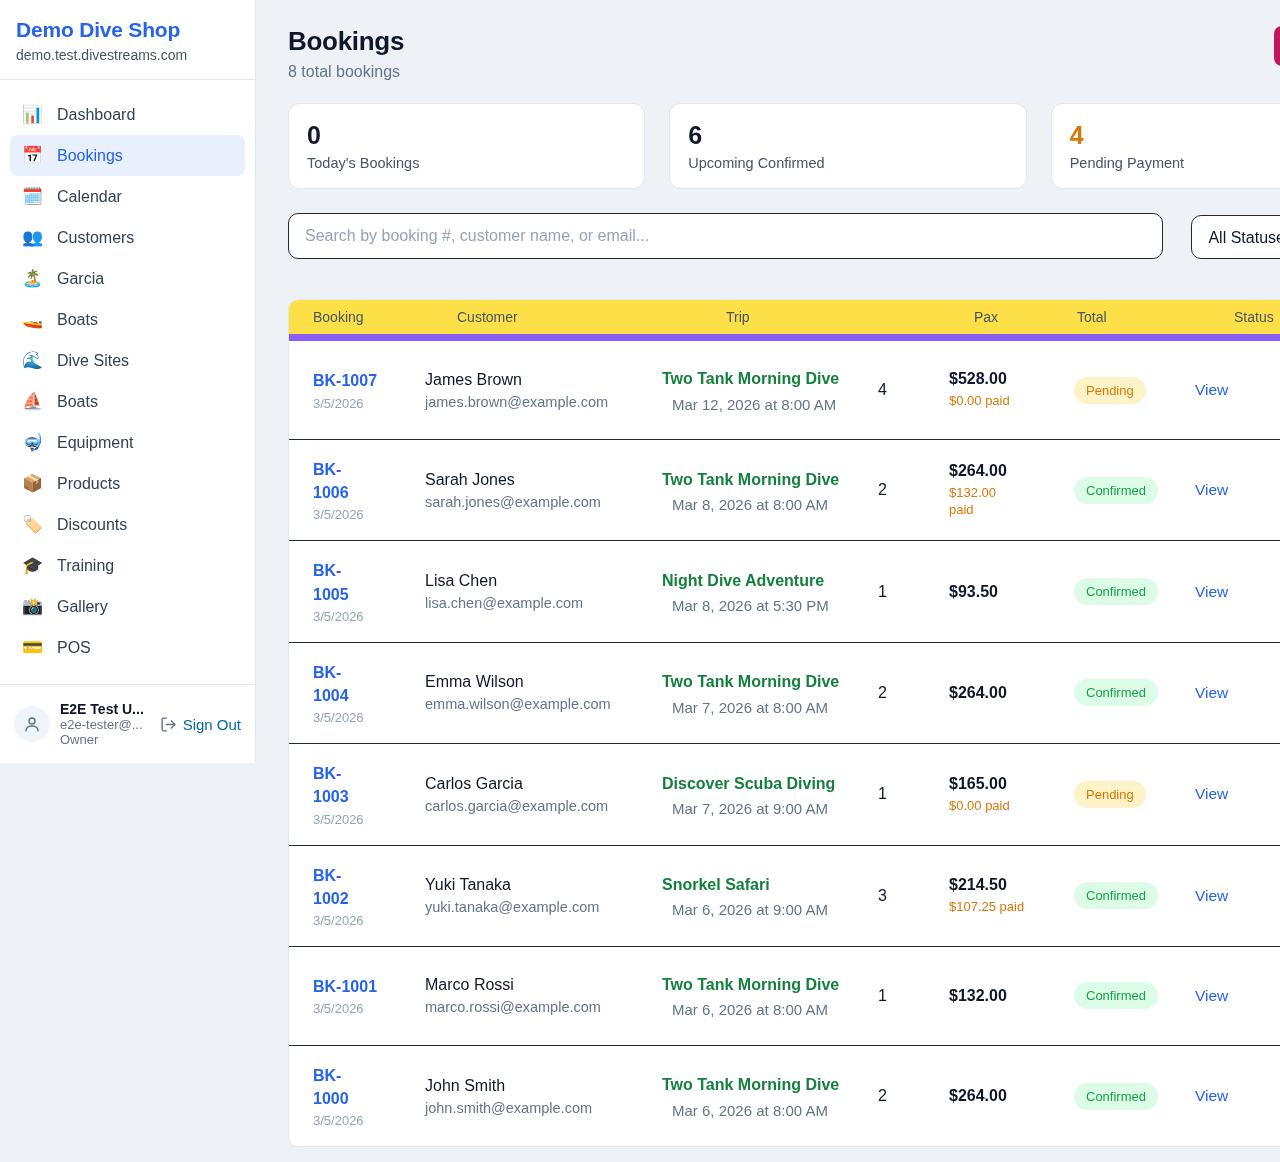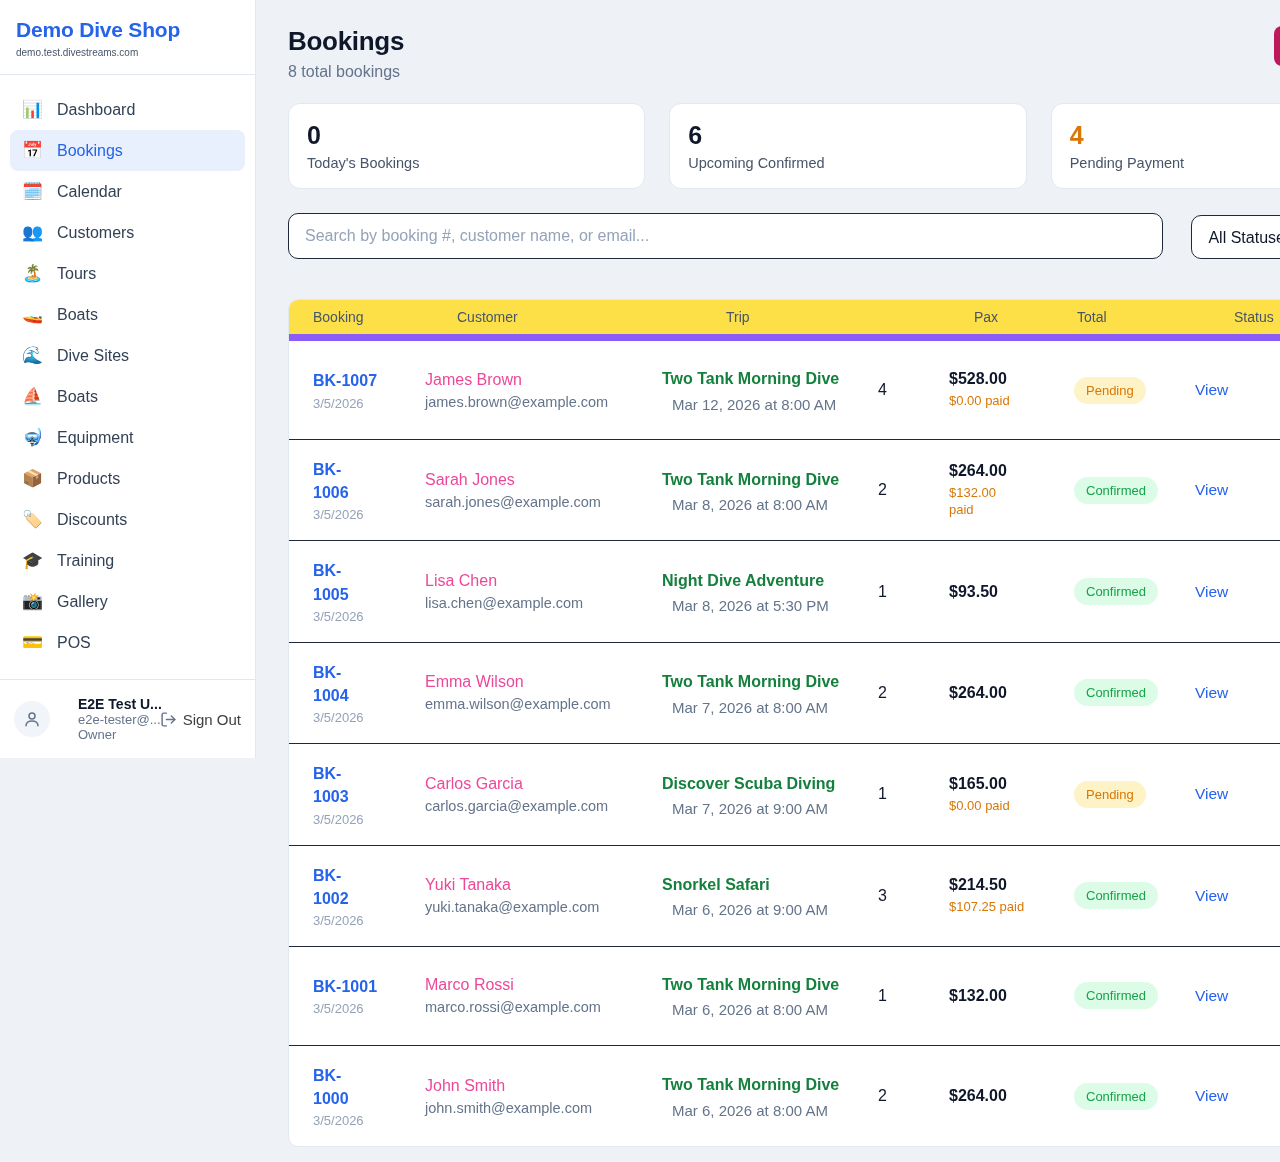--- a/index.html
+++ b/index.html
@@ -13,44 +13,44 @@
   .layout { display:flex; align-items:flex-start; min-height:1162px;border-radius:24px; }
 
   
   .sidebar {
     width:256px; flex:0 0 256px;
     background:#ffffff;
     border-right:1px solid #e2e8f0;
   }
   .brand { padding:18px 16px 16px 16px; border-bottom:1px solid #e2e8f0; }
   .brand-name { color:#2563eb; font-size:21px; font-weight:700; letter-spacing:-0.2px; }
-  .brand-domain { color:#475569; font-size:10px; margin-top:5px; }
+  .brand-domain { color:#475569; font-size:14px; margin-top:5px; }
   .nav { padding:14px 10px 16px 10px; }
   .nav-item {
     display:flex; align-items:center; gap:13px;
     padding:10px 12px; margin-bottom:0px;
     border-radius:8px; cursor:pointer;
     color:#334155; font-size:16px;
   }
   .nav-item .nav-icon { font-size:17px; width:22px; text-align:center; }
   .nav-item.active { background:#e8f0fe; color:#2563eb; font-weight:500; }
   .user-footer {
     border-top:1px solid #e2e8f0;
-    padding:16px 14px; display:flex; align-items:center; gap:28px;
+    padding:16px 14px; display:flex; align-items:center; gap:10px;
   }
   .avatar {
     width:36px; height:36px; border-radius:50%;
     background:#f1f5f9; display:flex; align-items:center; justify-content:center;
     flex:0 0 36px;
   }
   .user-info { min-width:0; flex:1; }
   .user-name { font-size:14px; font-weight:700; color:#0f172a; white-space:nowrap; }
   .user-email, .user-role { font-size:13px; color:#64748b; white-space:nowrap; }
   .signout {
-    display:flex; align-items:center; gap:6px; color:#404040;
+    display:flex; align-items:center; gap:6px; color:#0369a1;
     font-size:15px; cursor:pointer; white-space:nowrap;
     background:none; border:none; font-family:inherit;
   }
 
   
   .main { flex:1; padding:26px 32px 32px 32px; }
   .page-header { display:flex; justify-content:space-between; align-items:flex-start; margin-bottom:22px; }
   .page-title { font-size:26px; font-weight:700; color:#0f172a; letter-spacing:-0.3px; }
   .page-subtitle { font-size:16px; color:#64748b; margin-top:6px; }
   .btn-primary {
@@ -102,21 +102,21 @@
   .thead {
     background:#fde047; border-bottom:7px solid #8b5cf6;
     align-items:center; height:41px;gap:32px;
   }
   .th { font-size:14px; font-weight:500; color:#475569; }
   .trow { align-items:center; border-bottom:1px solid #1e293b; padding-top:18px; padding-bottom:18px; min-height:99px; }
   .trow:last-child { border-bottom:none; }
   .cell { padding-right:10px; }
   .booking-id { color:#2563eb; font-size:16px; font-weight:600; text-decoration:none; line-height:1.45; display:inline-block; cursor:pointer; }
   .booking-date { color:#94a3b8; font-size:13px; margin-top:3px; }
-  .customer-name { color:#ec4899; font-size:16px; }
+  .customer-name { color:#0f172a; font-size:16px; }
   .customer-email { color:#64748b; font-size:14.5px; margin-top:5px; }
   .trip-name { color:#15803d; font-size:16px; font-weight:600; line-height:1.45; max-width:182px; }
   .trip-datetime { color:#64748b; font-size:15px; margin-top:5px;margin-left:10px; }
   .cell-pax { font-size:16px; color:#0f172a; }
   .total-amount { font-size:16px; font-weight:700; color:#0f172a; }
   .paid-amount { font-size:13px; color:#d97706; margin-top:4px; line-height:1.35; }
   .paid-amount.narrow { max-width:52px; }
   .status-badge {
     display:inline-block; padding:6px 12px; border-radius:999px;
     font-size:13px; font-weight:500;
@@ -151,21 +151,21 @@
     <span class="nav-label">Calendar</span>
   </div>
 
   <div class="nav-item">
     <span class="nav-icon">👥</span>
     <span class="nav-label">Customers</span>
   </div>
 
   <div class="nav-item">
     <span class="nav-icon">🏝️</span>
-    <span class="nav-label">Tours</span>
+    <span class="nav-label">Garcia</span>
   </div>
 
   <div class="nav-item">
     <span class="nav-icon">🚤</span>
     <span class="nav-label">Boats</span>
   </div>
 
   <div class="nav-item">
     <span class="nav-icon">🌊</span>
     <span class="nav-label">Dive Sites</span>

